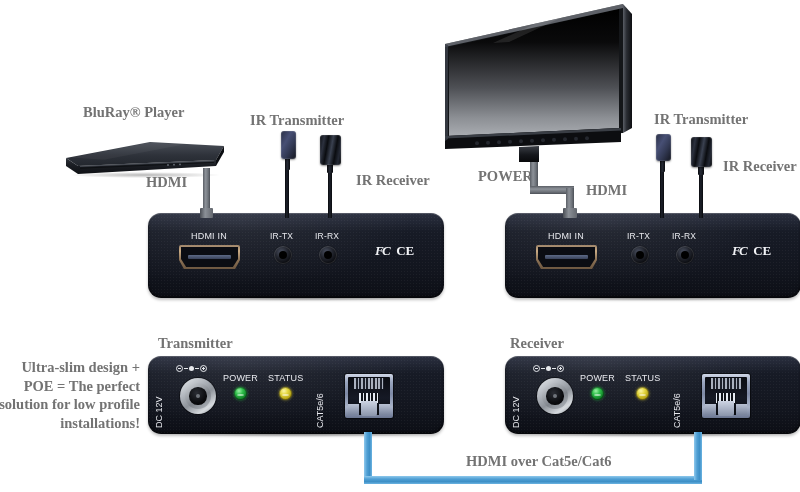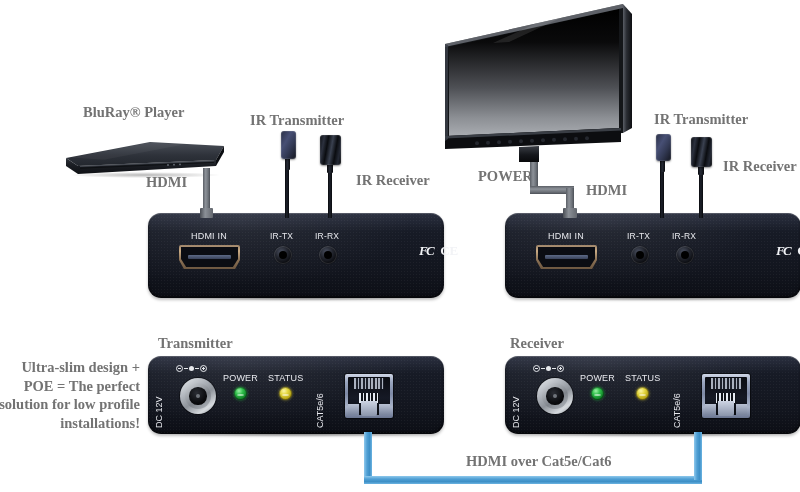--- a/index.html
+++ b/index.html
@@ -105,21 +105,21 @@
   
   .certs{
     position:absolute;
     color:#f2f3f6;
     z-index:4;
     display:flex;
     align-items:center;
     gap:7px;
     font-weight:bold;
   }
-  .cert-fc{ font-size:13px; letter-spacing:-1.6px; font-family:"Liberation Serif", serif; font-style:italic;margin-left:44px; }
+  .cert-fc{ font-size:13px; letter-spacing:-1.6px; font-family:"Liberation Serif", serif; font-style:italic; }
   .cert-ce{ font-size:13px; letter-spacing:0px; font-family:"Liberation Serif", serif; }
 
   
   .dc-jack{
     position:absolute;
     border-radius:50%;
     background: linear-gradient(145deg,#e9ecef 0%, #aeb3ba 35%, #8d9299 55%, #d6dade 80%, #7d8289 100%);
     box-shadow: 0 0 0 1px rgba(0,0,0,.45);
     z-index:3;
   }

